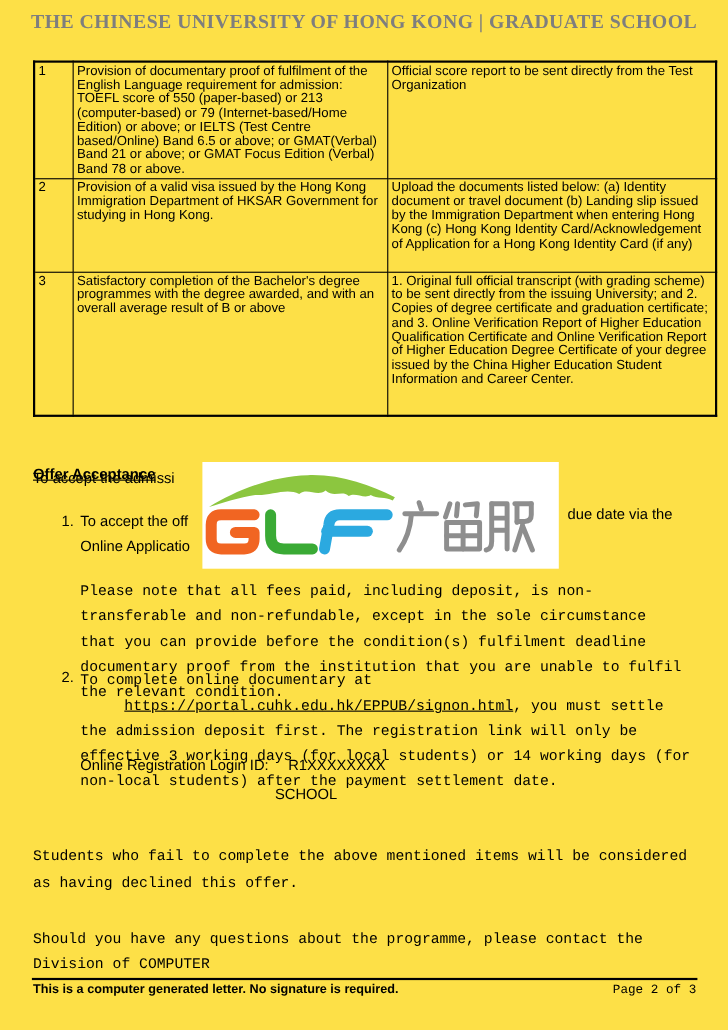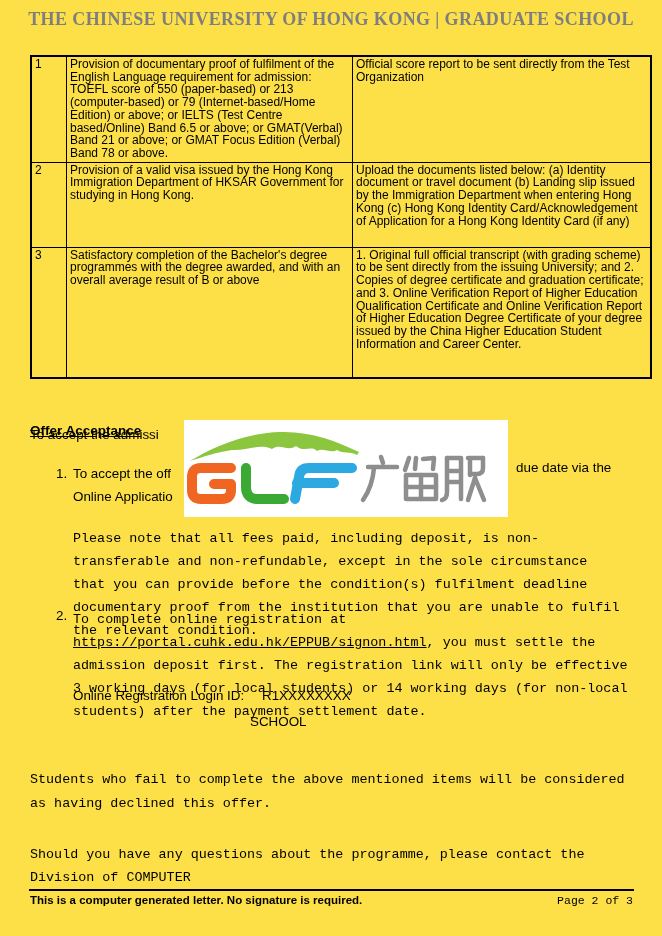--- a/index.html
+++ b/index.html
@@ -48,21 +48,21 @@
     font-size:13.5px;font-weight:bold;text-decoration:underline;margin-top:18px;
   }
   .oa-intro{top:427px;left:30px;font-size:13.4px;}
   .li1-num{top:466px;left:56px;font-size:13.4px;}
   .li1-left{top:466px;left:73px;font-size:13.4px;}
   .li1-right{top:444px;left:516px;font-size:13.4px;margin-top:16px;}
   .li1-line2{top:489px;left:73px;font-size:13.4px;}
   .note-par{top:527px;left:73px;width:552px;}
   .li2-num{top:608px;left:56px;font-size:13.4px;}
   .li2-text{top:608px;left:73px;width:556px;}
-  .li2-text a{color:#000;text-decoration:underline;}
+  .li2-text a{color:#000;text-decoration:underline;margin-left:40px;}
   .cred-label-1{top:688px;left:73px;font-size:13.4px;}
   .cred-value-1{top:688px;left:262px;font-size:13.4px;}
   .cred-label-2{top:714px;left:73px;font-size:13.4px;}
   .cred-value-2{top:714px;left:250px;font-size:13.4px;}
   .cred-note{top:738px;left:250px;font-size:13.4px;}
   .decline-par{top:768px;left:30px;width:602px;line-height:24px;}
   .contact-par{top:843px;left:30px;width:602px;}
   .footer-line{
     top:889px;left:29px;width:605px;height:0;
     border-top:2px solid #000;
@@ -115,21 +115,21 @@
   <div class="abs oa-intro">To accept the admissi</div>
 
   <div class="abs li1-num">1.</div>
   <div class="abs li1-left">To accept the off</div>
   <div class="abs li1-right">due date via the</div>
   <div class="abs li1-line2">Online Applicatio</div>
 
   <div class="abs body-text note-par">Please note that all fees paid, including deposit, is non-transferable and non-refundable, except in the sole circumstance that you can provide before the condition(s) fulfilment deadline documentary proof from the institution that you are unable to fulfil the relevant condition.</div>
 
   <div class="abs li2-num">2.</div>
-  <div class="abs body-text li2-text"><span>To complete online registration at </span><a href="#">https://portal.cuhk.edu.hk/EPPUB/signon.html</a><span>, you must settle the admission deposit first. The registration link will only be effective 3 working days (for local students) or 14 working days (for non-local students) after the payment settlement date.</span></div>
+  <div class="abs body-text li2-text"><span>To complete online documentary at </span><a href="#">https://portal.cuhk.edu.hk/EPPUB/signon.html</a><span>, you must settle the admission deposit first. The registration link will only be effective 3 working days (for local students) or 14 working days (for non-local students) after the payment settlement date.</span></div>
 
   <div class="abs cred-label-1">Online Registration Login ID:</div>
   <div class="abs cred-value-1">R1XXXXXXXX</div>
   <div class="abs cred-value-2">SCHOOL</div>
 
   <div class="abs body-text contact-par">Should you have any questions about the programme, please contact the Division of COMPUTER</div>
   <div class="abs body-text decline-par">Students who fail to complete the above mentioned items will be considered as having declined this offer.</div>
 
   <div class="glf-logo">
     <svg width="324" height="97" viewBox="0 0 324 97" xmlns="http://www.w3.org/2000/svg">

